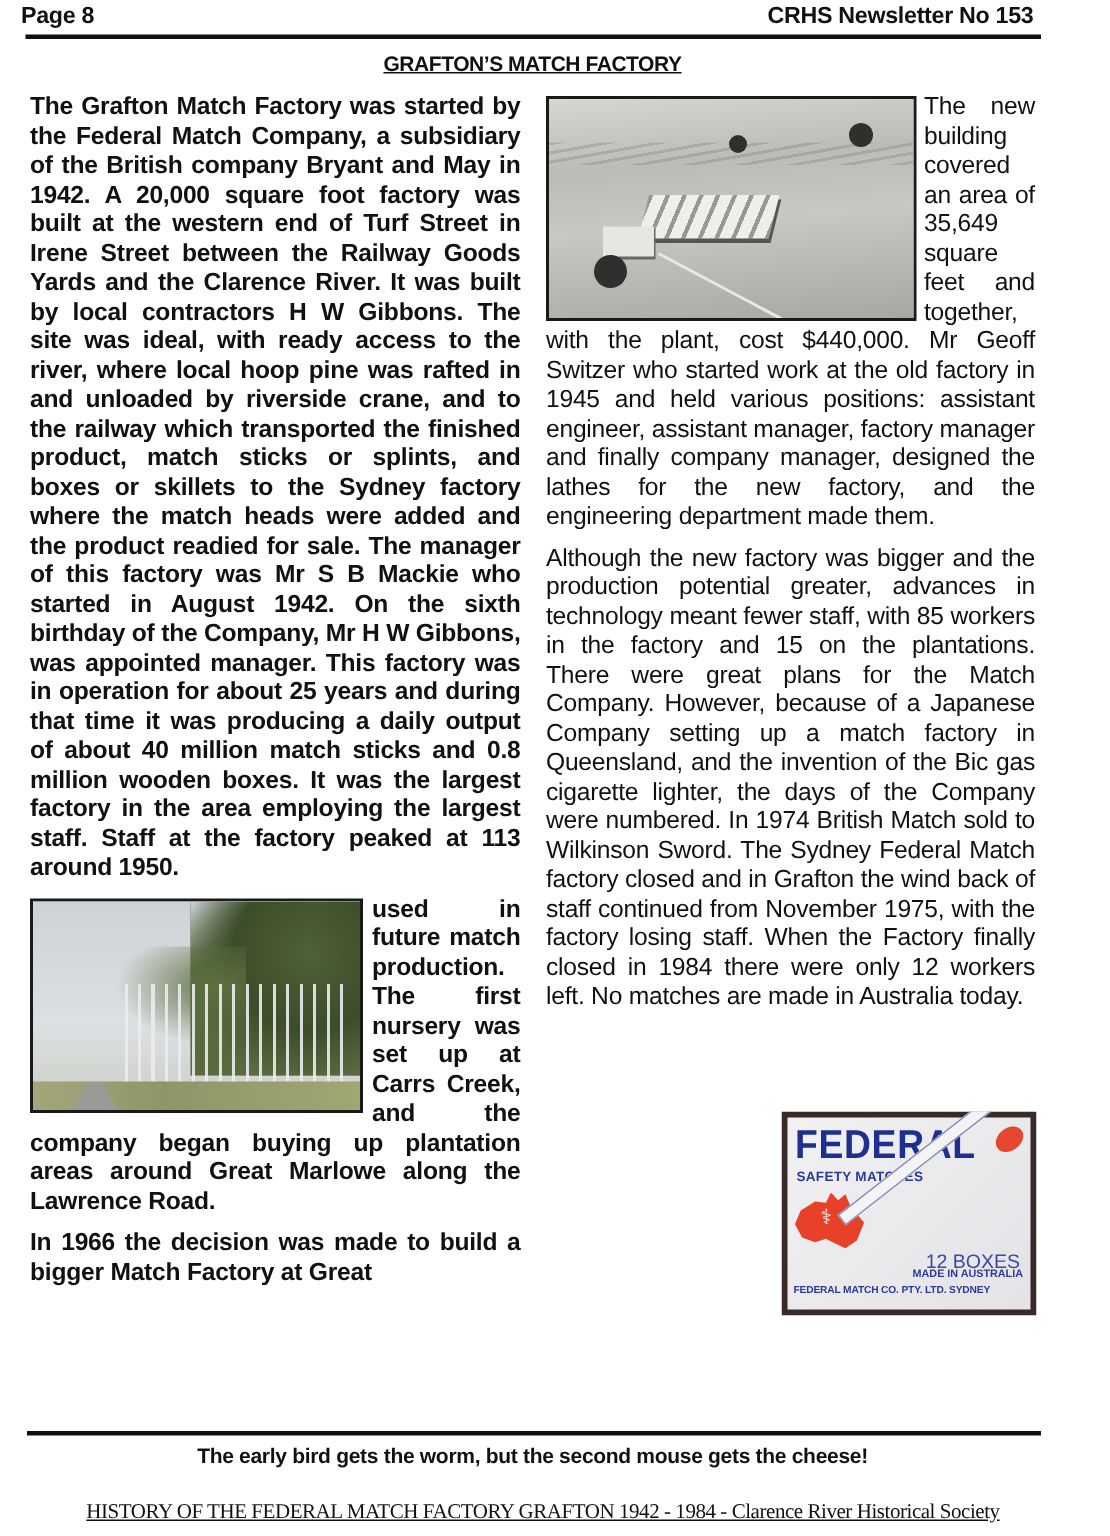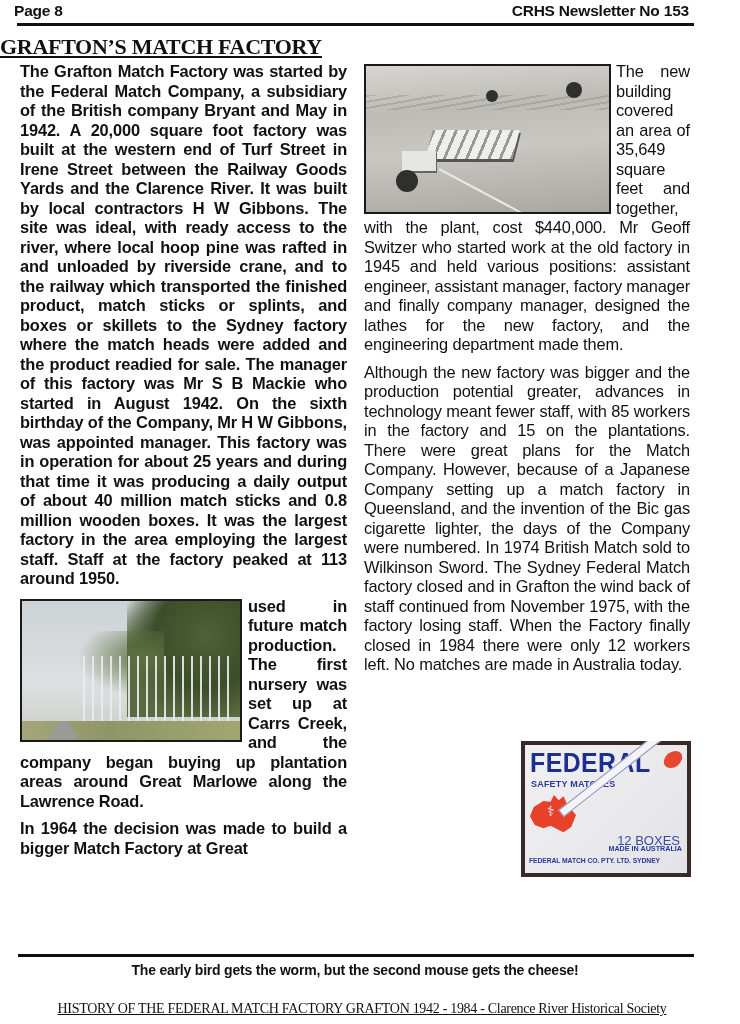--- a/index.html
+++ b/index.html
@@ -2,22 +2,22 @@
 <html><head>
 <meta charset="utf-8">
 <style>
   html, body { margin: 0; padding: 0; background: #ffffff; }
   body { width: 740px; height: 1024px; position: relative; overflow: hidden; color: #111; }
   .sans { font-family: "Liberation Sans", "DejaVu Sans", sans-serif; text-align: right; }
   .hdr-row { position: absolute; left: 14px; top: 1px; width: 474px; height: 34px;
              font-family: "Liberation Sans", sans-serif; font-weight: bold; font-size: 15.5px; letter-spacing: -0.2px; }
   .hdr-left { position: absolute; left: 0; top: 1px; }
 
-  .title { position: absolute; left: 0; top: 34px; width: 710px; 
-           font-family: Liberation Serif, serif; font-weight: bold; font-size: 22px;
+  .title { position: absolute; left: 0; top: 34px; width: 710px; text-align: center;
+           font-family: Liberation Sans, sans-serif; font-weight: bold; font-size: 14px;
            text-decoration: underline; letter-spacing: -0.3px; }
 
   .col { position: absolute; top: 62px; font-family: "Liberation Sans", sans-serif;
          font-size: 16.4px; line-height: 19.5px; text-align: justify; letter-spacing: -0.15px; }
   .col p { margin: 0 0 8px 0; }
   .col-left { left: 20px; width: 327px; font-weight: bold; }
   .col-right { left: 364px; width: 326px; }
 
   .photo { border: 2px solid #1a1a1a; box-sizing: border-box; position: relative; overflow: hidden; }
   .photo-left { float: left; width: 222px; height: 143px; margin: 2px 6px 2px 0; }
@@ -83,21 +83,21 @@
     <span class="photo photo-left">
       <span class="poplar-sky"></span>
       <span class="poplar-trees"></span>
       <span class="poplar-trees2"></span>
       <span class="poplar-trunks"></span>
       <span class="poplar-ground"></span>
       <span class="poplar-road"></span>
     </span>
     <span>used in future match production. The first nursery was set up at Carrs Creek, and the company began buying up plantation areas around Great Marlowe along the Lawrence Road.</span>
   </p>
-  <p>In 1964 the decision was made to build a bigger Match Factory at Great</p>
+  <p>In 1966 the decision was made to build a bigger Match Factory at Great</p>
 </div>
 
 <div class="col col-right">
   <p>
     <span class="photo photo-right-factory">
       <span class="factory-bg"></span>
       <span class="factory-field"></span>
       <span class="factory-bldg">
           <span class="factory-roof"></span>
         </span>

